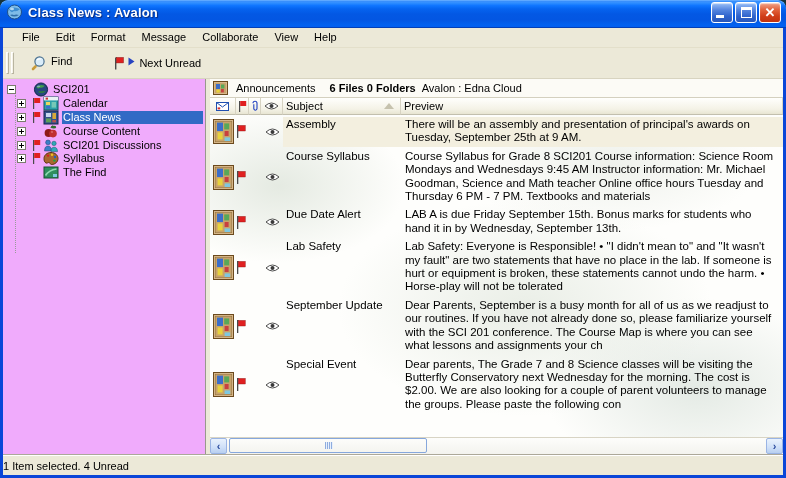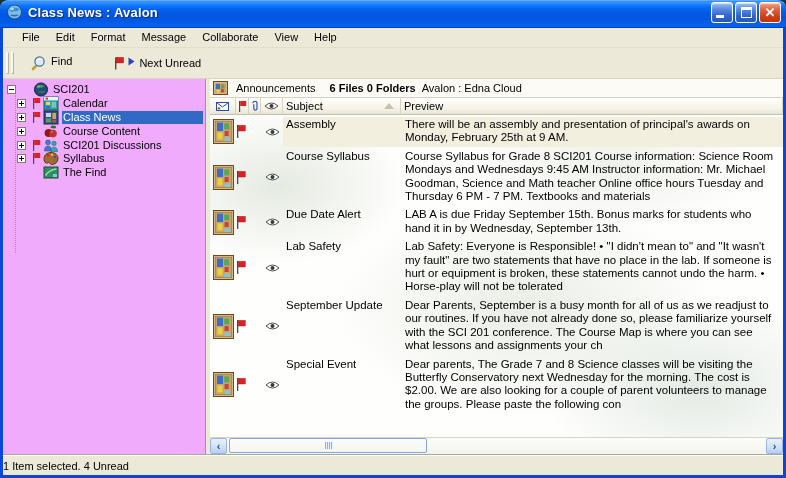--- a/index.html
+++ b/index.html
@@ -416,21 +416,21 @@
                   <rect x="2.3" y=".4" width="7" height="5.6" fill="#e02020" stroke="#8a0f0f" stroke-width=".4"></rect>
                 </svg>
             </span>
             <span class="c-eye">
               <svg viewBox="0 0 15 8" width="15" height="8">
                   <path d="M1 4 Q7.5 -2 14 4 Q7.5 10 1 4Z" fill="#fff" stroke="#3a3a3a" stroke-width=".9"></path>
                   <circle cx="7.5" cy="4" r="2" fill="#3a3a3a"></circle>
                 </svg>
             </span>
             <span class="c-subject">Assembly</span>
-            <span class="c-preview">There will be an assembly and presentation of principal's awards on Monday, February 25th at 9 AM.</span>
+            <span class="c-preview">There will be an assembly and presentation of principal's awards on Tuesday, September 25th at 9 AM.</span>
           </div>
 
           <div class="msg-row">
             <span class="c-icon">
               <svg viewBox="0 0 21 25" width="21" height="25">
                   <rect x=".5" y=".5" width="20" height="24" fill="#d9b98c" stroke="#6b4a1e"></rect>
                   <rect x="2.2" y="2.2" width="16.6" height="20.6" fill="#c8a36b" stroke="#8a6a38" stroke-width=".5"></rect>
                   <rect x="4" y="3.6" width="6" height="8.4" fill="#3c6ec8"></rect>
                   <rect x="11.2" y="4.4" width="5" height="6" fill="#58a858"></rect>
                   <rect x="4.6" y="13.4" width="5" height="7" fill="#e8d23c"></rect>

